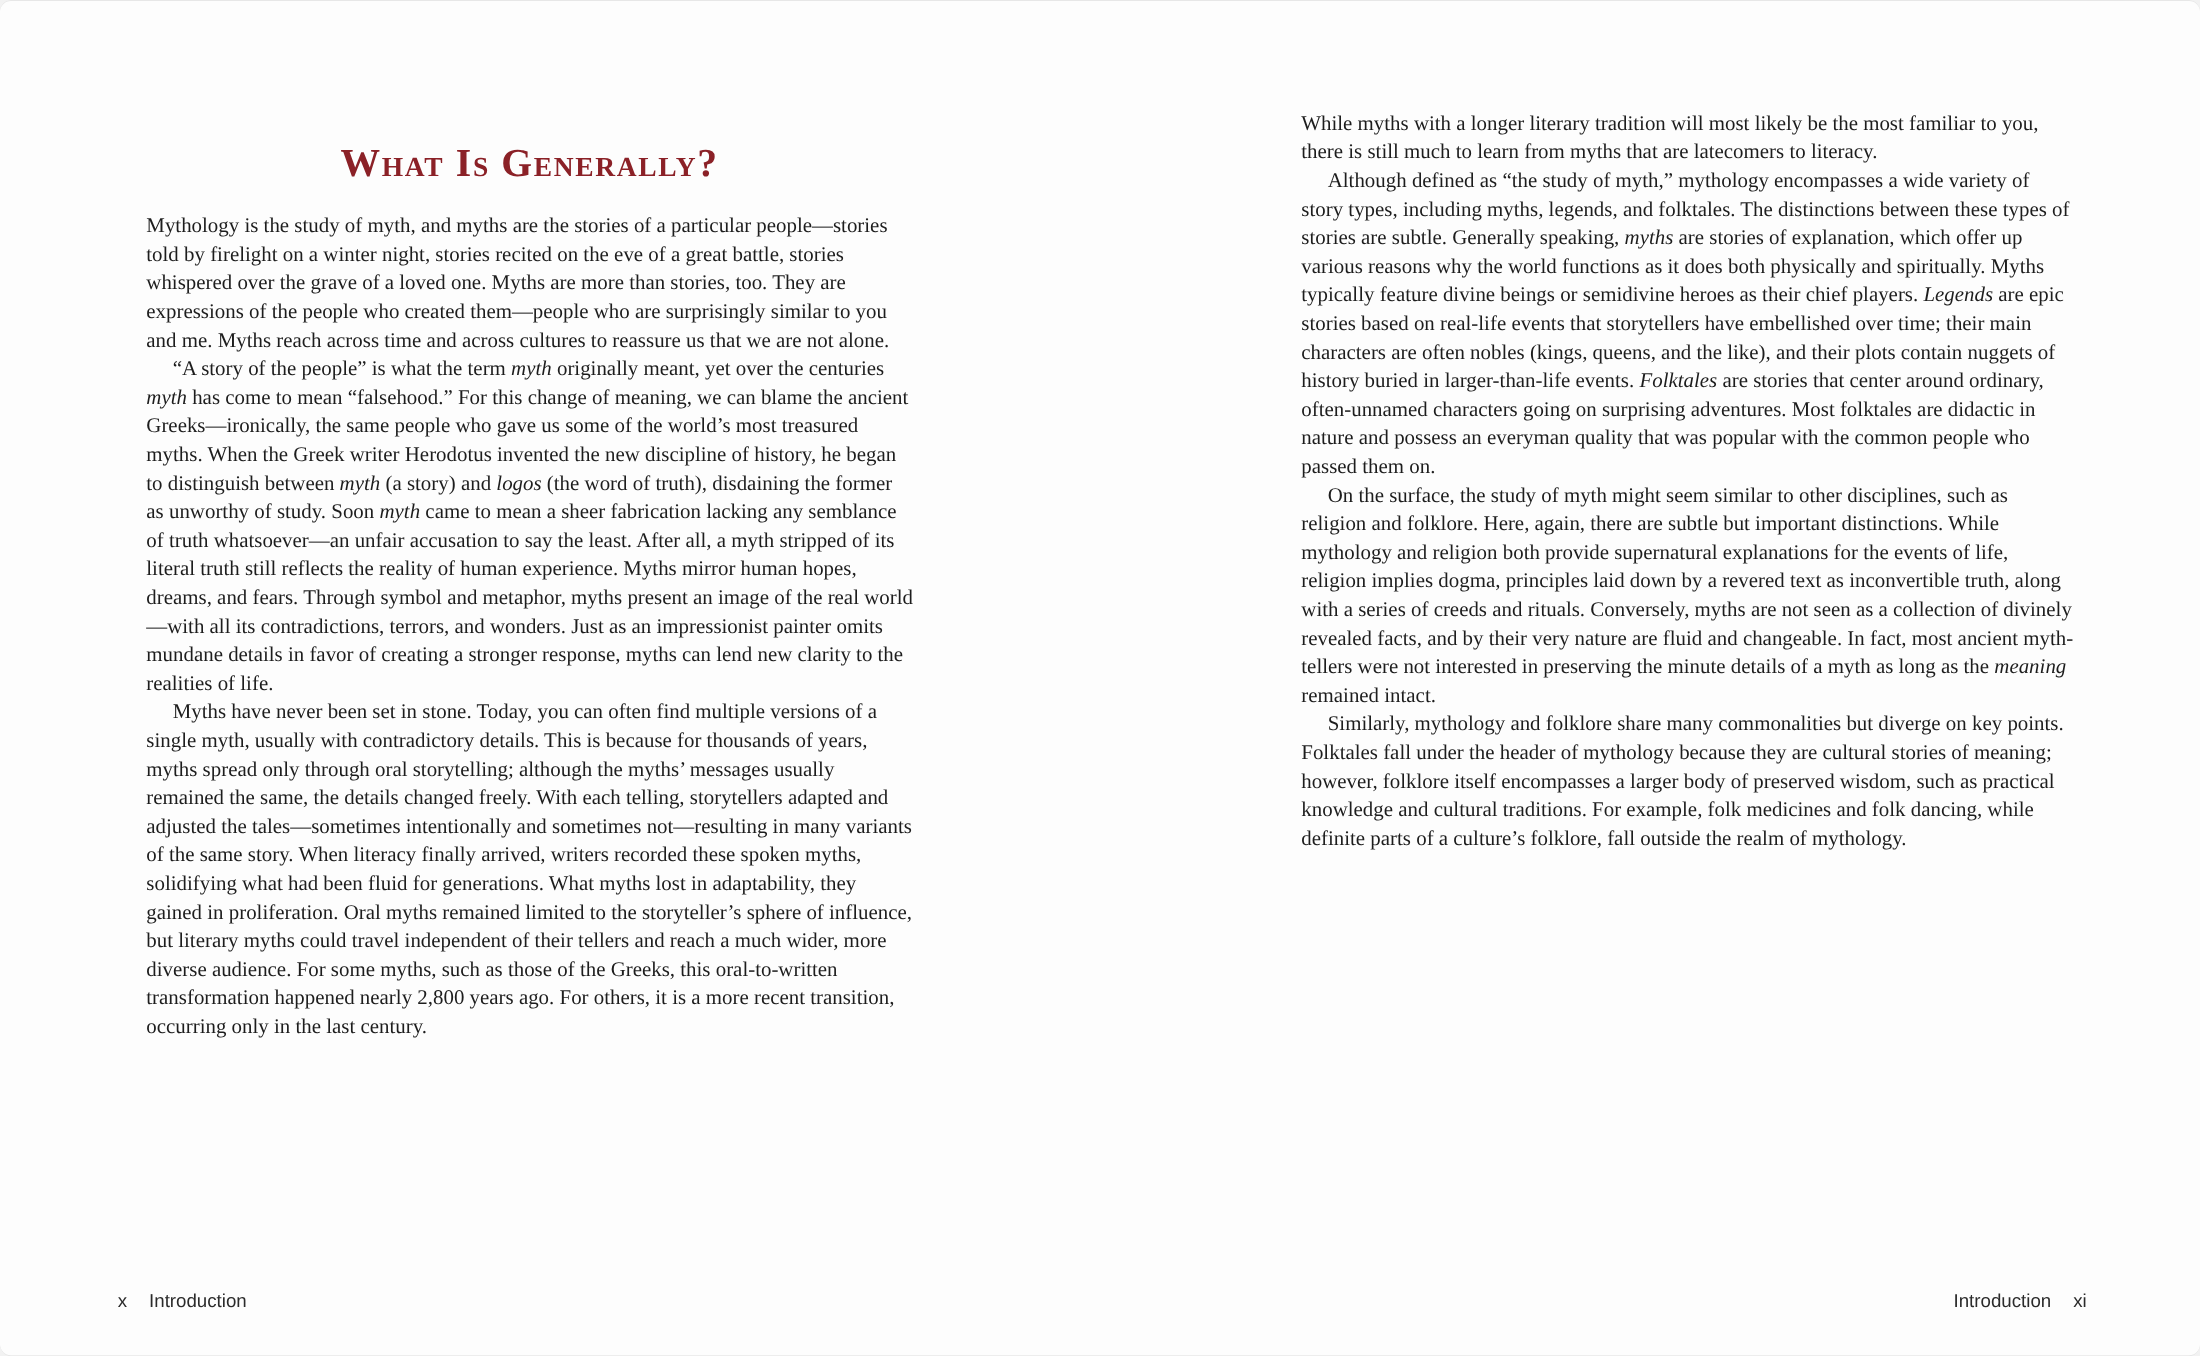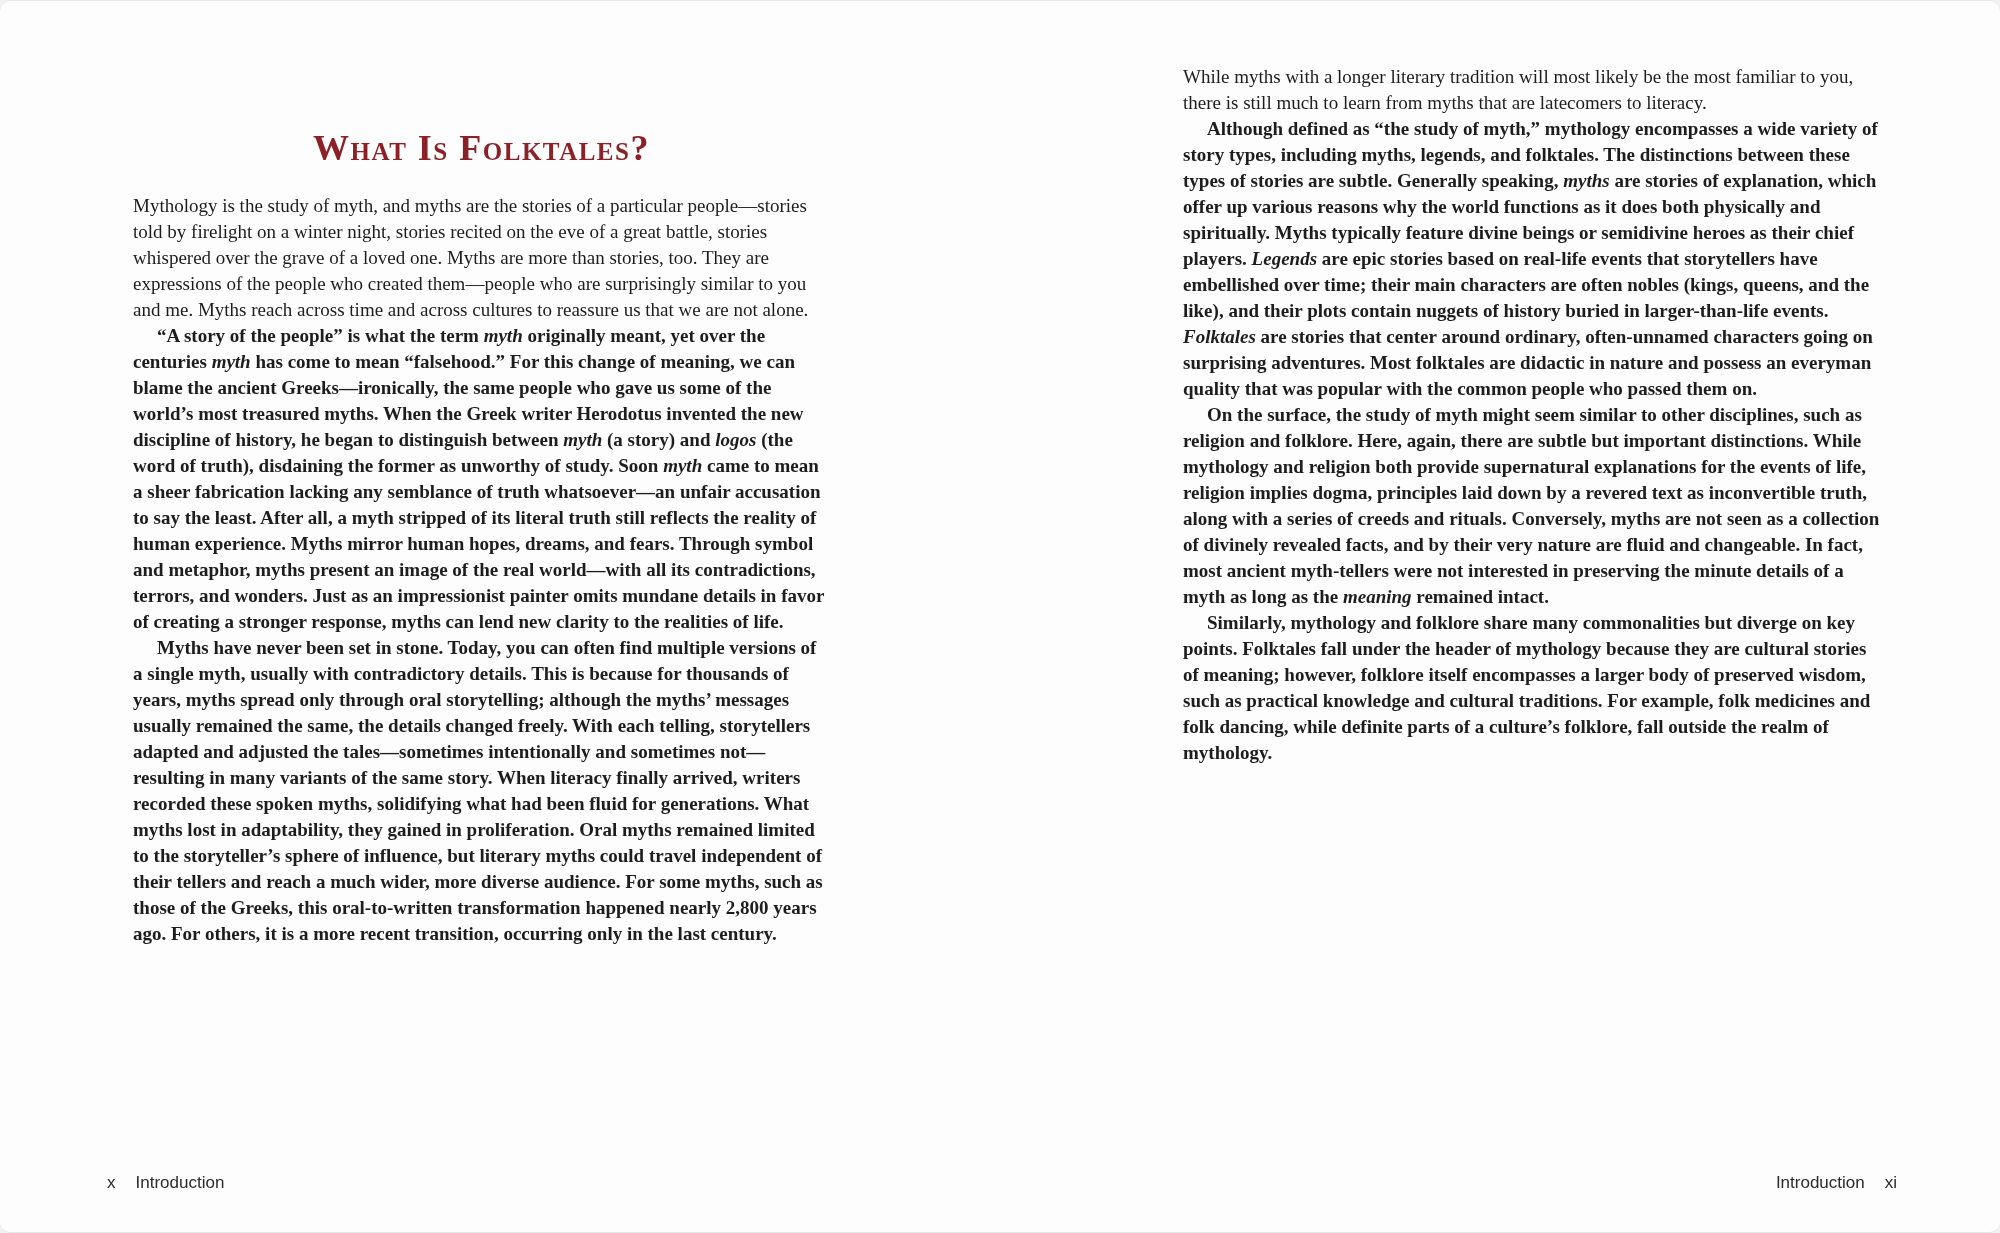--- a/index.html
+++ b/index.html
@@ -24,39 +24,38 @@
     font-size: 19px;
     line-height: 26px;
   }
   .page-column.left {
     left: 133px;
     width: 697px;
   }
   .page-column.right {
     left: 1183px;
     width: 702px;
-    padding-top: 64px;
+    padding-top: 100px;
     box-sizing: border-box;
   }
   .chapter-title {
     margin: 128px 0 24px 0;
     text-align: center;
     font-variant: small-caps;
     font-weight: bold;
     font-size: 36px;
     line-height: 1.15;
     letter-spacing: 1.5px;
   }
   .para {
     margin: 0;
     text-align: left;
   }
   .para.indent {
     text-indent: 24px;
-    font-weight: bold;
   }
   .para em {
     font-style: italic;
   }
   .footer {
     position: absolute;
     bottom: 40px;
     font-family: "Liberation Sans", sans-serif;
     font-size: 17px;
     line-height: 20px;
@@ -65,21 +64,21 @@
   .footer.left-footer { left: 107px; }
   .footer.right-footer { right: 103px; }
   .footer .gap-after { margin-right: 20px; }
 </style>
 </head>
 <body>
 
 <div class="spread">
 
   <div class="page-column left">
-    <h1 class="chapter-title" style="color: rgb(139, 33, 39);">What Is Folktales?</h1>
+    <h1 class="chapter-title" style="color: rgb(139, 33, 39);">What Is Generally?</h1>
     <div class="page-body">
         <p class="para"><span>Mythology is the study of myth, and myths are the stories of a particular people—stories told by firelight on a winter night, stories recited on the eve of a great battle, stories whispered over the grave of a loved one. Myths are more than stories, too. They are expressions of the people who created them—people who are surprisingly similar to you and me. Myths reach across time and across cultures to reassure us that we are not alone.</span></p>
         <p class="para indent"><span>“A story of the people” is what the term </span><em>myth</em><span> originally meant, yet over the centuries </span><em>myth</em><span> has come to mean “falsehood.” For this change of meaning, we can blame the ancient Greeks—ironically, the same people who gave us some of the world’s most treasured myths. When the Greek writer Herodotus invented the new discipline of history, he began to distinguish between </span><em>myth</em><span> (a story) and </span><em>logos</em><span> (the word of truth), disdaining the former as unworthy of study. Soon </span><em>myth</em><span> came to mean a sheer fabrication lacking any semblance of truth whatsoever—an unfair accusation to say the least. After all, a myth stripped of its literal truth still reflects the reality of human experience. Myths mirror human hopes, dreams, and fears. Through symbol and metaphor, myths present an image of the real world—with all its contradictions, terrors, and wonders. Just as an impressionist painter omits mundane details in favor of creating a stronger response, myths can lend new clarity to the realities of life.</span></p>
         <p class="para indent"><span>Myths have never been set in stone. Today, you can often find multiple versions of a single myth, usually with contradictory details. This is because for thousands of years, myths spread only through oral storytelling; although the myths’ messages usually remained the same, the details changed freely. With each telling, storytellers adapted and adjusted the tales—sometimes intentionally and sometimes not—resulting in many variants of the same story. When literacy finally arrived, writers recorded these spoken myths, solidifying what had been fluid for generations. What myths lost in adaptability, they gained in proliferation. Oral myths remained limited to the storyteller’s sphere of influence, but literary myths could travel independent of their tellers and reach a much wider, more diverse audience. For some myths, such as those of the Greeks, this oral-to-written transformation happened nearly 2,800 years ago. For others, it is a more recent transition, occurring only in the last century.</span></p>
       </div>
   </div>
 
   <div class="page-column right">
     <div class="page-body">
         <p class="para"><span>While myths with a longer literary tradition will most likely be the most familiar to you, there is still much to learn from myths that are latecomers to literacy.</span></p>

